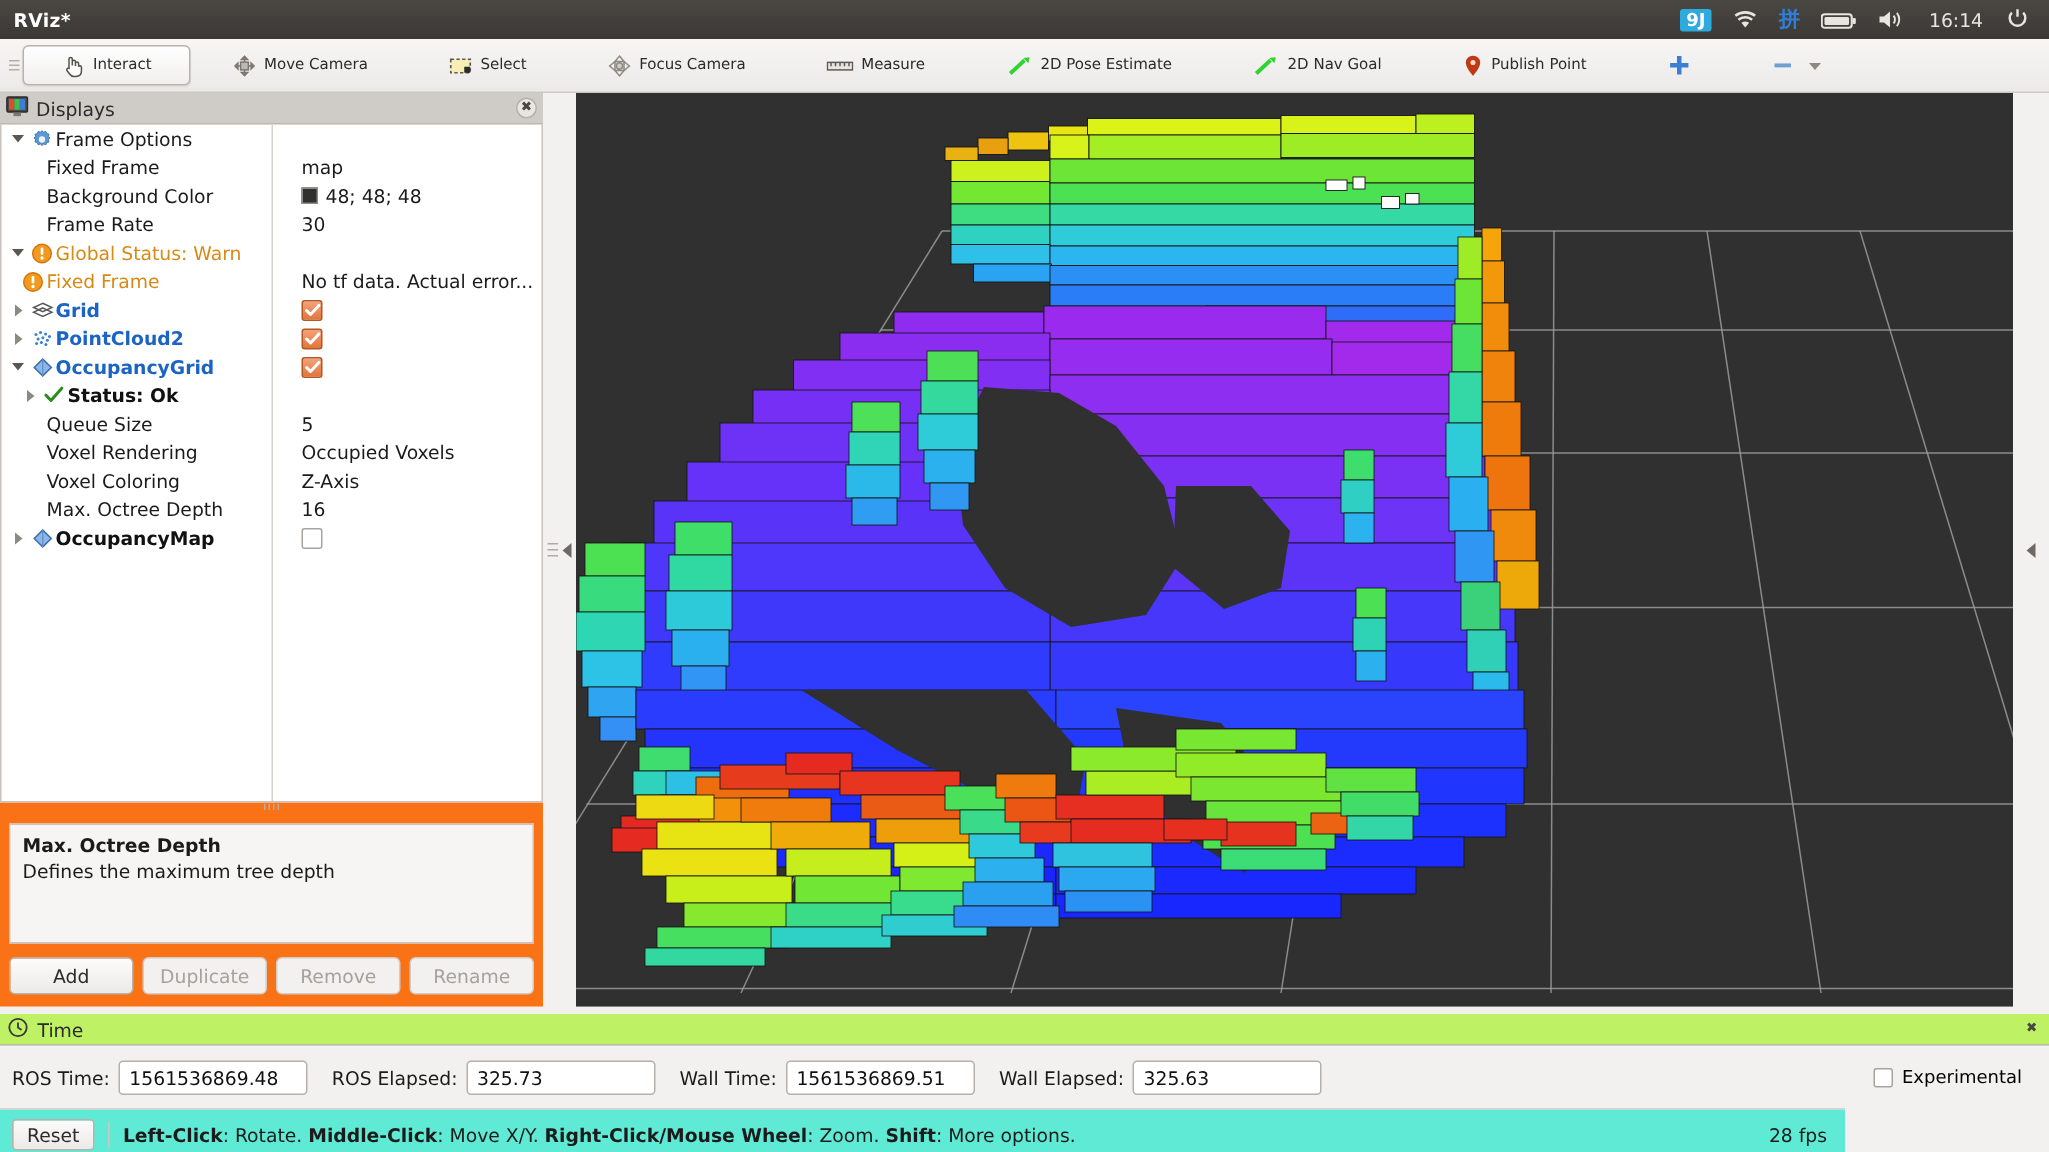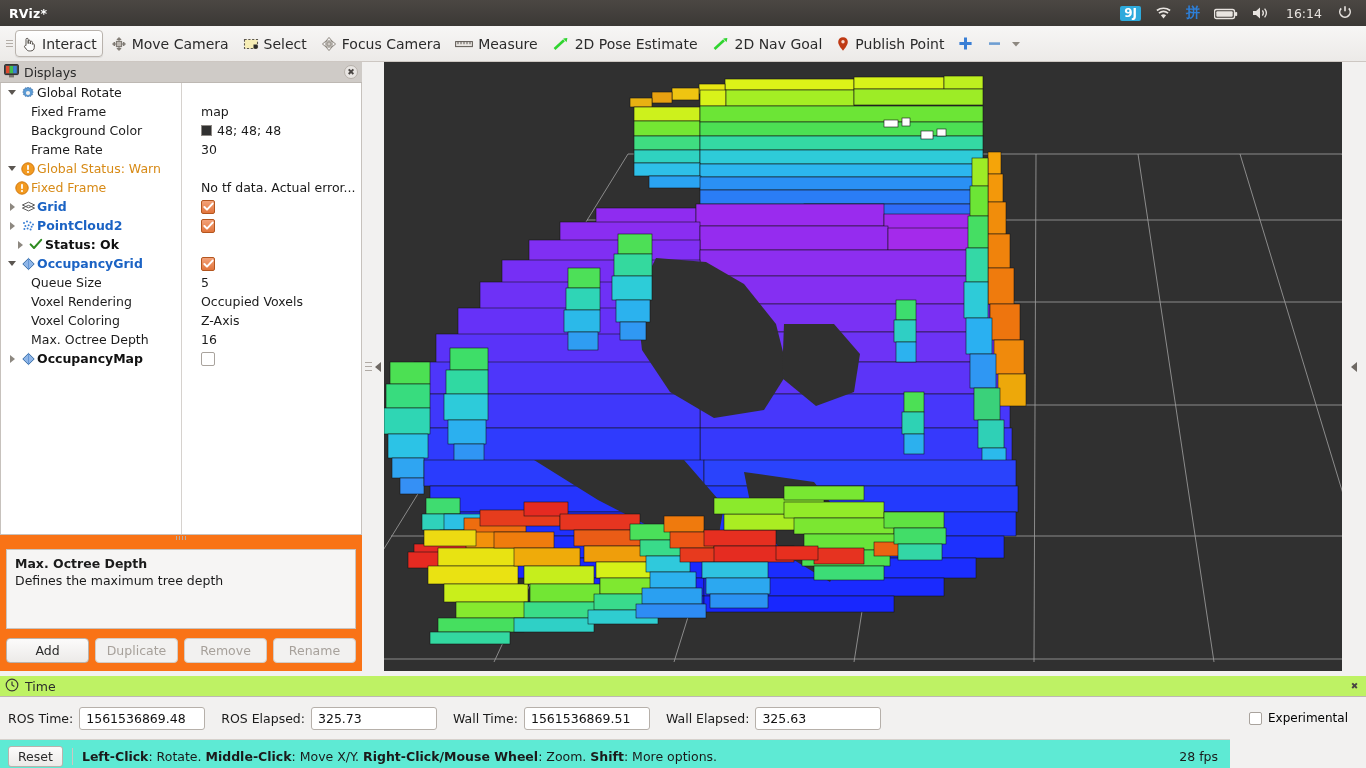--- a/index.html
+++ b/index.html
@@ -35,22 +35,22 @@
     position: absolute; left:0; top:26px; width:1366px; height:36px;
     background: linear-gradient(180deg,#f7f6f5 0%,#eceae8 100%);
     border-bottom: 1px solid #cdc7c2;
     display: flex; align-items: center; padding-left: 4px;
   }
   .tb-grip { width: 10px; height: 36px; display:flex; flex-direction:column;
              justify-content:center; align-items:center; gap:2px; }
   .tb-grip i { display:block; width:7px; height:1px; background:#b4aea8; }
   .tbtn {
     display:flex; align-items:center; gap:5px; height:27px;
-    padding: 0 5px; margin: 0 1px; border-radius: 4px;
-    border: 1px solid transparent; color:#2b2b2b; font-size:14px;
+    padding: 0 25px; margin: 0 1px; border-radius: 4px;
+    border: 1px solid transparent; color:#2b2b2b; font-size:10px;
     white-space: nowrap; cursor: default;
   }
   .tbtn.active {
     background: linear-gradient(180deg,#ffffff 0%,#f1efed 100%);
     border: 1px solid #b9b3ad;
     box-shadow: 0 1px 1px rgba(0,0,0,.08);
   }
   .tbtn svg { display:block; }
 
   
@@ -376,21 +376,21 @@
 
       <div class="row">
         <div class="namecell">
           <span class="arrow down"></span>
           <span class="ico">
             <svg width="14" height="14" viewBox="0 0 14 14">
                 <path d="M7 1.1 l1.1 1.0 1.5-.45 .55 1.45 1.5 .35 -.4 1.5 1.05 1.1 -1.05 1.1 .4 1.5 -1.5 .35 -.55 1.45 -1.5-.45 -1.1 1.0 -1.1-1.0 -1.5 .45 -.55-1.45 -1.5-.35 .4-1.5 -1.05-1.1 1.05-1.1 -.4-1.5 1.5-.35 .55-1.45 1.5 .45 Z" fill="#5b9bd5" stroke="#3a6fa8" stroke-width=".6"></path>
                 <circle cx="7" cy="7" r="2.1" fill="#f2f1f0"></circle>
               </svg>
           </span>
-          <span class="lbl">Global Rotate</span>
+          <span class="lbl">Frame Options</span>
         </div>
         <div class="valcell"></div>
       </div>
 
       <div class="row">
         <div class="namecell indent30">
             <span class="lbl">Fixed Frame</span>
           </div>
         <div class="valcell">map</div>
       </div>
@@ -487,50 +487,50 @@
         <div class="valcell">
           <span class="cbx">
             <svg width="11" height="10" viewBox="0 0 11 10">
                 <path d="M1.4 5 L4 7.6 L9.6 1.6" stroke="#fff" stroke-width="2" fill="none" stroke-linecap="round" stroke-linejoin="round"></path>
               </svg>
           </span>
         </div>
       </div>
 
       <div class="row">
-        <div class="namecell indent12">
-          <span class="arrow right"></span>
-          <span class="ico">
-            <svg width="14" height="13" viewBox="0 0 14 13">
-                <path d="M1.6 6.4 L5 10 L12.2 1.8" stroke="#2e8b20" stroke-width="2" fill="none" stroke-linecap="round" stroke-linejoin="round"></path>
-              </svg>
-          </span>
-          <span class="lbl boldblk">Status: Ok</span>
-        </div>
-        <div class="valcell"></div>
-      </div>
-
-      <div class="row">
         <div class="namecell">
           <span class="arrow down"></span>
           <span class="ico">
             <svg width="15" height="14" viewBox="0 0 15 14">
                 <path d="M7.5 1.4 L13.2 7 L7.5 12.6 L1.8 7 Z" fill="#8fb6e8" stroke="#3a6fa8" stroke-width="1"></path>
                 <path d="M7.5 1.4 L7.5 12.6" stroke="#5b8fd0" stroke-width=".8"></path>
               </svg>
           </span>
           <span class="lbl blue">OccupancyGrid</span>
         </div>
         <div class="valcell">
           <span class="cbx">
             <svg width="11" height="10" viewBox="0 0 11 10">
                 <path d="M1.4 5 L4 7.6 L9.6 1.6" stroke="#fff" stroke-width="2" fill="none" stroke-linecap="round" stroke-linejoin="round"></path>
               </svg>
           </span>
         </div>
+      </div>
+
+      <div class="row">
+        <div class="namecell indent12">
+          <span class="arrow right"></span>
+          <span class="ico">
+            <svg width="14" height="13" viewBox="0 0 14 13">
+                <path d="M1.6 6.4 L5 10 L12.2 1.8" stroke="#2e8b20" stroke-width="2" fill="none" stroke-linecap="round" stroke-linejoin="round"></path>
+              </svg>
+          </span>
+          <span class="lbl boldblk">Status: Ok</span>
+        </div>
+        <div class="valcell"></div>
       </div>
 
 
       <div class="row">
         <div class="namecell indent30">
             <span class="lbl">Queue Size</span>
           </div>
         <div class="valcell">5</div>
       </div>
 

